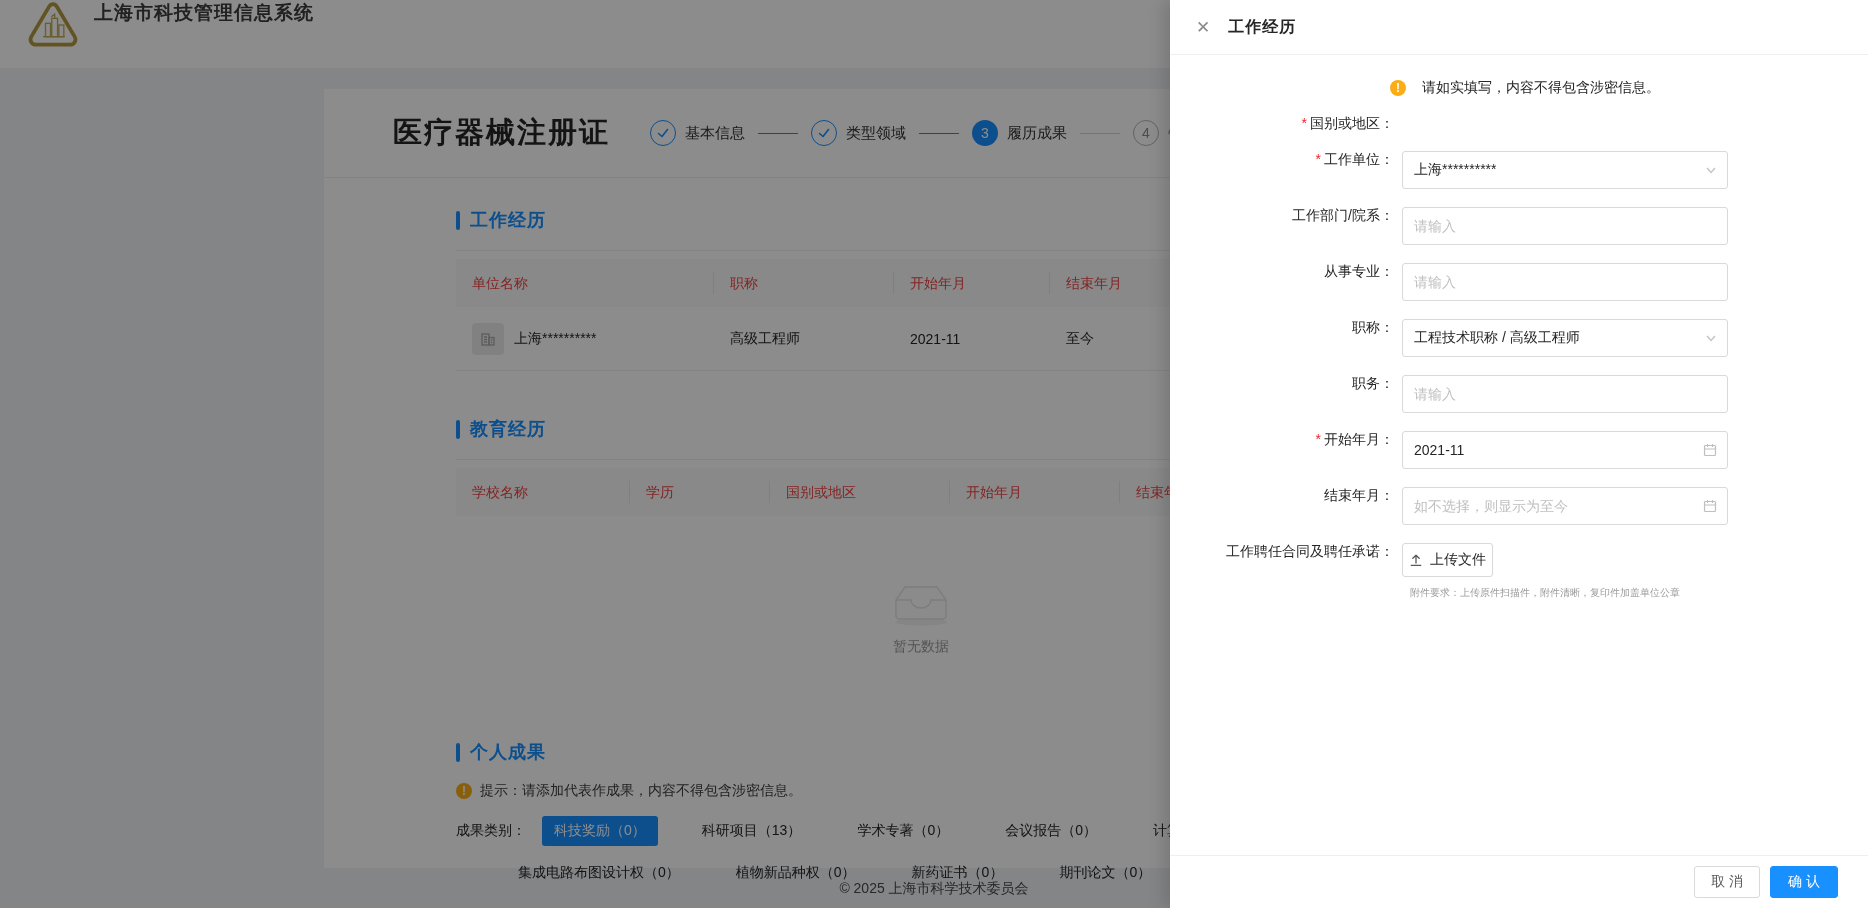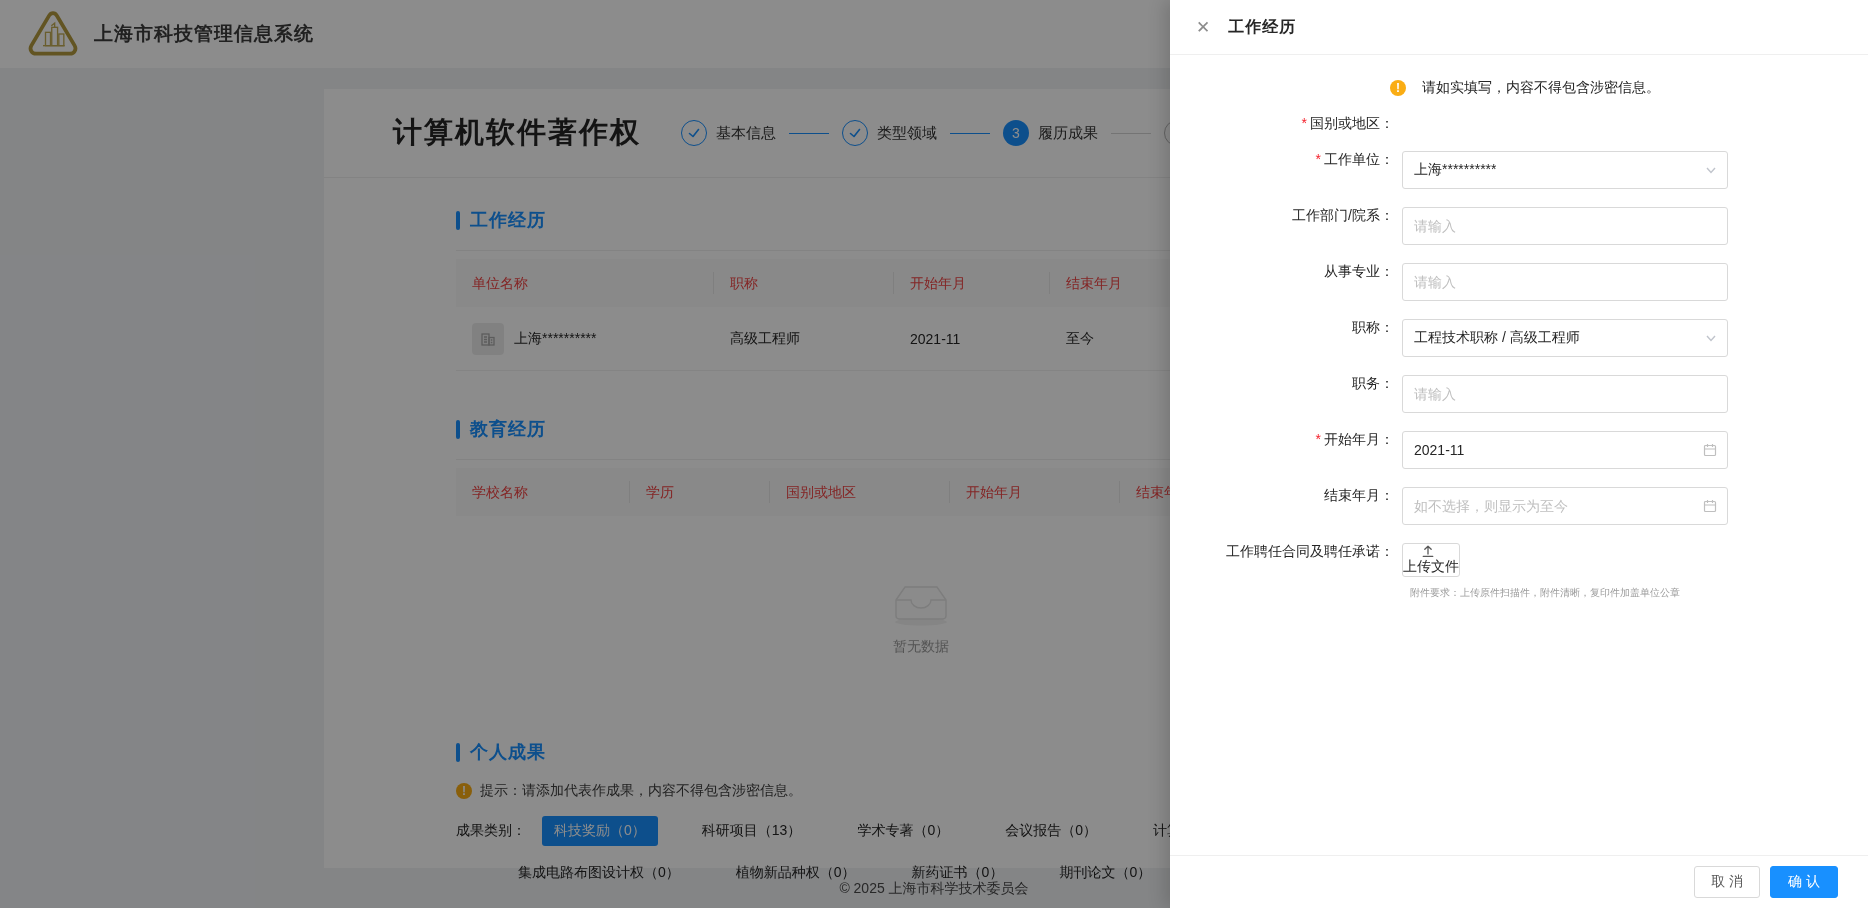--- a/index.html
+++ b/index.html
@@ -1,21 +1,21 @@
 <!DOCTYPE html>
 <html><head>
 <meta charset="utf-8">
 <style>
   * { margin:0; padding:0; box-sizing:border-box; }
   html,body { width:1868px; height:908px; }
   body { font-family:"Liberation Sans","DejaVu Sans",sans-serif; }
   .screen { position:relative; width:1868px; height:908px; background:#f0f2f5; overflow:hidden; }
 
   
-  .app-header { position:absolute; top:0; left:0; right:0; height:68px; background:#ffffff; display:flex; align-items:center; padding:0 26px; z-index:1; }
+  .app-header { position:absolute; top:0; left:0; right:0; height:68px; background:#ffffff; display:flex; padding:0 26px; z-index:1; }
   .app-logo { width:54px; height:50px; flex:0 0 auto; }
   .app-title { margin-left:14px; font-size:19px; font-weight:600; color:#3d3d3d; letter-spacing:1px; }
 
   
   .card { position:absolute; left:324px; top:89px; width:1420px; height:779px; background:#ffffff; z-index:1; }
   .card-head { height:89px; display:flex; align-items:center; padding:0 69px; border-bottom:1px solid #efefef; }
   .page-title { font-size:29px; font-weight:700; color:#262626; letter-spacing:2px; white-space:nowrap; }
 
   .stepper { display:flex; align-items:center; margin-left:40px; }
   .step { display:flex; align-items:center; }
@@ -83,21 +83,21 @@
   .form-label { width:232px; text-align:right; font-size:14px; color:#262626; flex:0 0 auto; padding-right:8px; white-space:nowrap; }
   .req { color:#f5222d; margin-right:3px; }
   .control { position:relative; width:326px; height:38px; border:1px solid #d9d9d9; border-radius:3px; background:#fff; display:flex; align-items:center; padding:0 30px 0 11px; }
   .control.focused { border-color:#1890ff; box-shadow:0 0 0 2px rgba(24,144,255,0.18); }
   .ctrl-value { font-size:14px; color:#262626; white-space:nowrap; overflow:hidden; }
   .control input { width:100%; border:none; outline:none; font-size:14px; color:#262626; font-family:inherit; background:transparent; }
   .control input::placeholder { color:#bfbfbf; }
   .chev, .cal { position:absolute; right:10px; top:50%; transform:translateY(-50%); display:flex; }
 
   .upload-row { margin-bottom:4px; }
-  .upload-btn { display:flex; align-items:center; height:34px; padding:0 0; background:#fff; border:1px solid #d9d9d9; border-radius:3px; font-size:14px; color:#262626; cursor:pointer; font-family:inherit;flex-direction:column; }
+  .upload-btn { display:flex; align-items:center; height:34px; padding:0 6px; background:#fff; border:1px solid #d9d9d9; border-radius:3px; font-size:14px; color:#262626; cursor:pointer; font-family:inherit; }
   .upload-btn svg { margin-right:7px; }
   .upload-hints { margin-left:240px; width:440px; font-size:10px; color:#9c9c9c; line-height:24px; }
 
   .drawer-foot { flex:0 0 auto; height:53px; border-top:1px solid #efefef; display:flex; align-items:center; justify-content:flex-end; padding-right:30px; }
   .btn { height:32px; border-radius:3px; font-size:14px; cursor:pointer; font-family:Liberation Sans, sans-serif; display:flex; align-items:center; justify-content:center; }
   .btn-default { padding:0 16px; background:#fff; border:1px solid #d9d9d9; color:#595959; margin-right:10px; }
   .btn-primary { padding:0 17px; background:#1890ff; border:1px solid #1890ff; color:#fff; }
 </style>
 </head>
 <body>
@@ -113,21 +113,21 @@
         <rect x="39" y="30" width="6" height="14"></rect>
         <path d="M20 44 H46"></path>
         <path d="M34 22 L34 17 L30 20"></path>
       </g>
     </svg>
     <div class="app-title">上海市科技管理信息系统</div>
   </header>
 
   <section class="card">
     <div class="card-head">
-      <h1 class="page-title">计算机软件著作权</h1>
+      <h1 class="page-title">医疗器械注册证</h1>
 
       <div class="stepper">
         <div class="step">
           <span class="step-circle done">
             <svg width="14" height="14" viewBox="0 0 14 14">
                 <polyline points="2.5,7.5 6,10.5 11.5,3.5" fill="none" stroke="#1890ff" stroke-width="1.6" stroke-linecap="round" stroke-linejoin="round"></polyline>
               </svg>
           </span>
           <span class="step-label">基本信息</span>
         </div>

